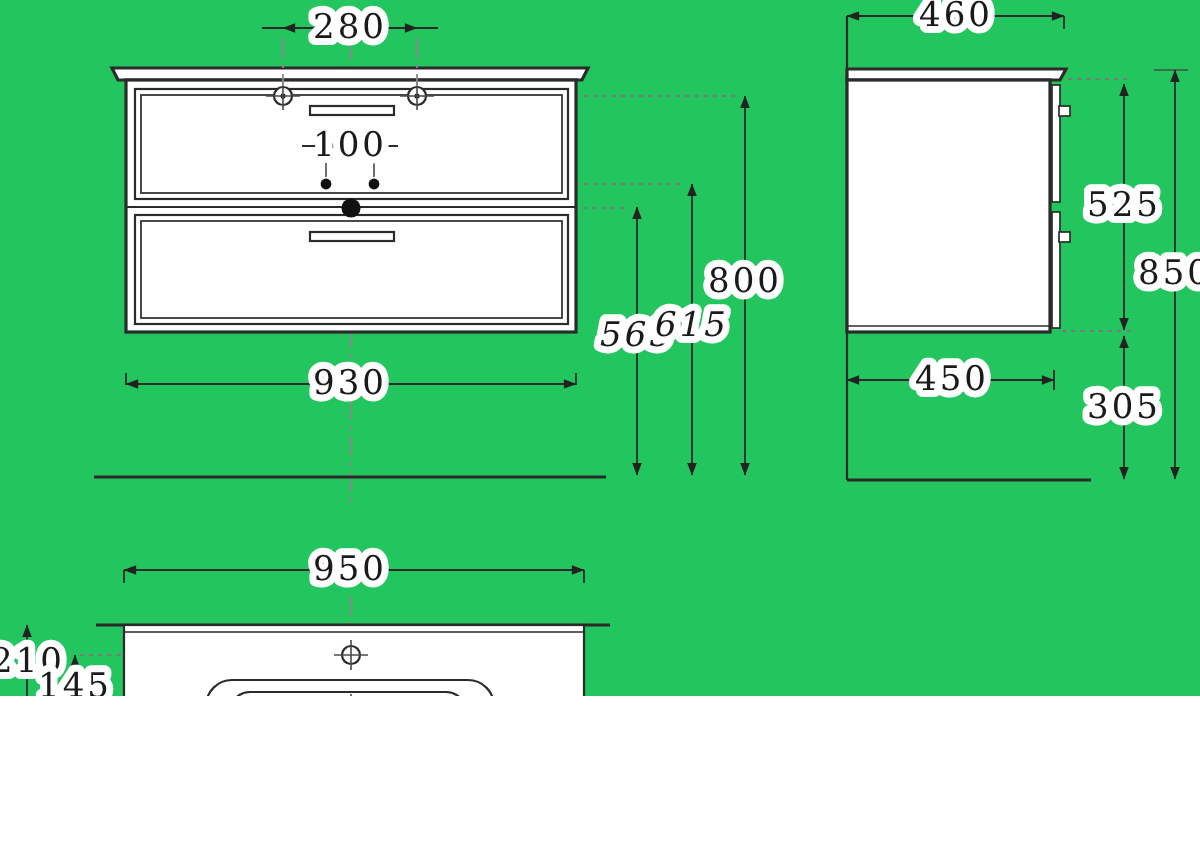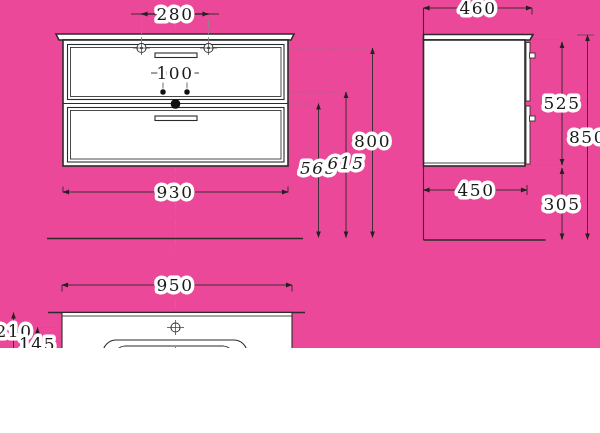--- a/index.html
+++ b/index.html
@@ -1,16 +1,16 @@
 <!DOCTYPE html>
 <html><head>
 <meta charset="utf-8">
 <style>
   html,body{margin:0;padding:0;background:#fff;}
-  .stage{position:relative;width:600px;height:348px;background:#ec4899;overflow:hidden;}
+  .stage{position:relative;width:600px;height:348px;background:#22c55e;overflow:hidden;}
   svg{display:block;}
   .ln{stroke:#2b2b2b;stroke-width:1.1;fill:none;}
   .thick{stroke-width:1.6;}
   .thin{stroke-width:0.85;}
   .fillw{fill:#ffffff;}
   .leader{stroke:#7a7a7a;stroke-width:0.9;stroke-dasharray:2 2.6;fill:none;}
   .cl{stroke:#8a8a8a;stroke-width:0.9;stroke-dasharray:10 3 2 3;fill:none;}
   .ext{stroke:#4a4a4a;stroke-width:0.8;fill:none;}
   .dim{stroke:#2b2b2b;stroke-width:0.9;fill:none;}
   .dot{fill:#111;stroke:none;}

